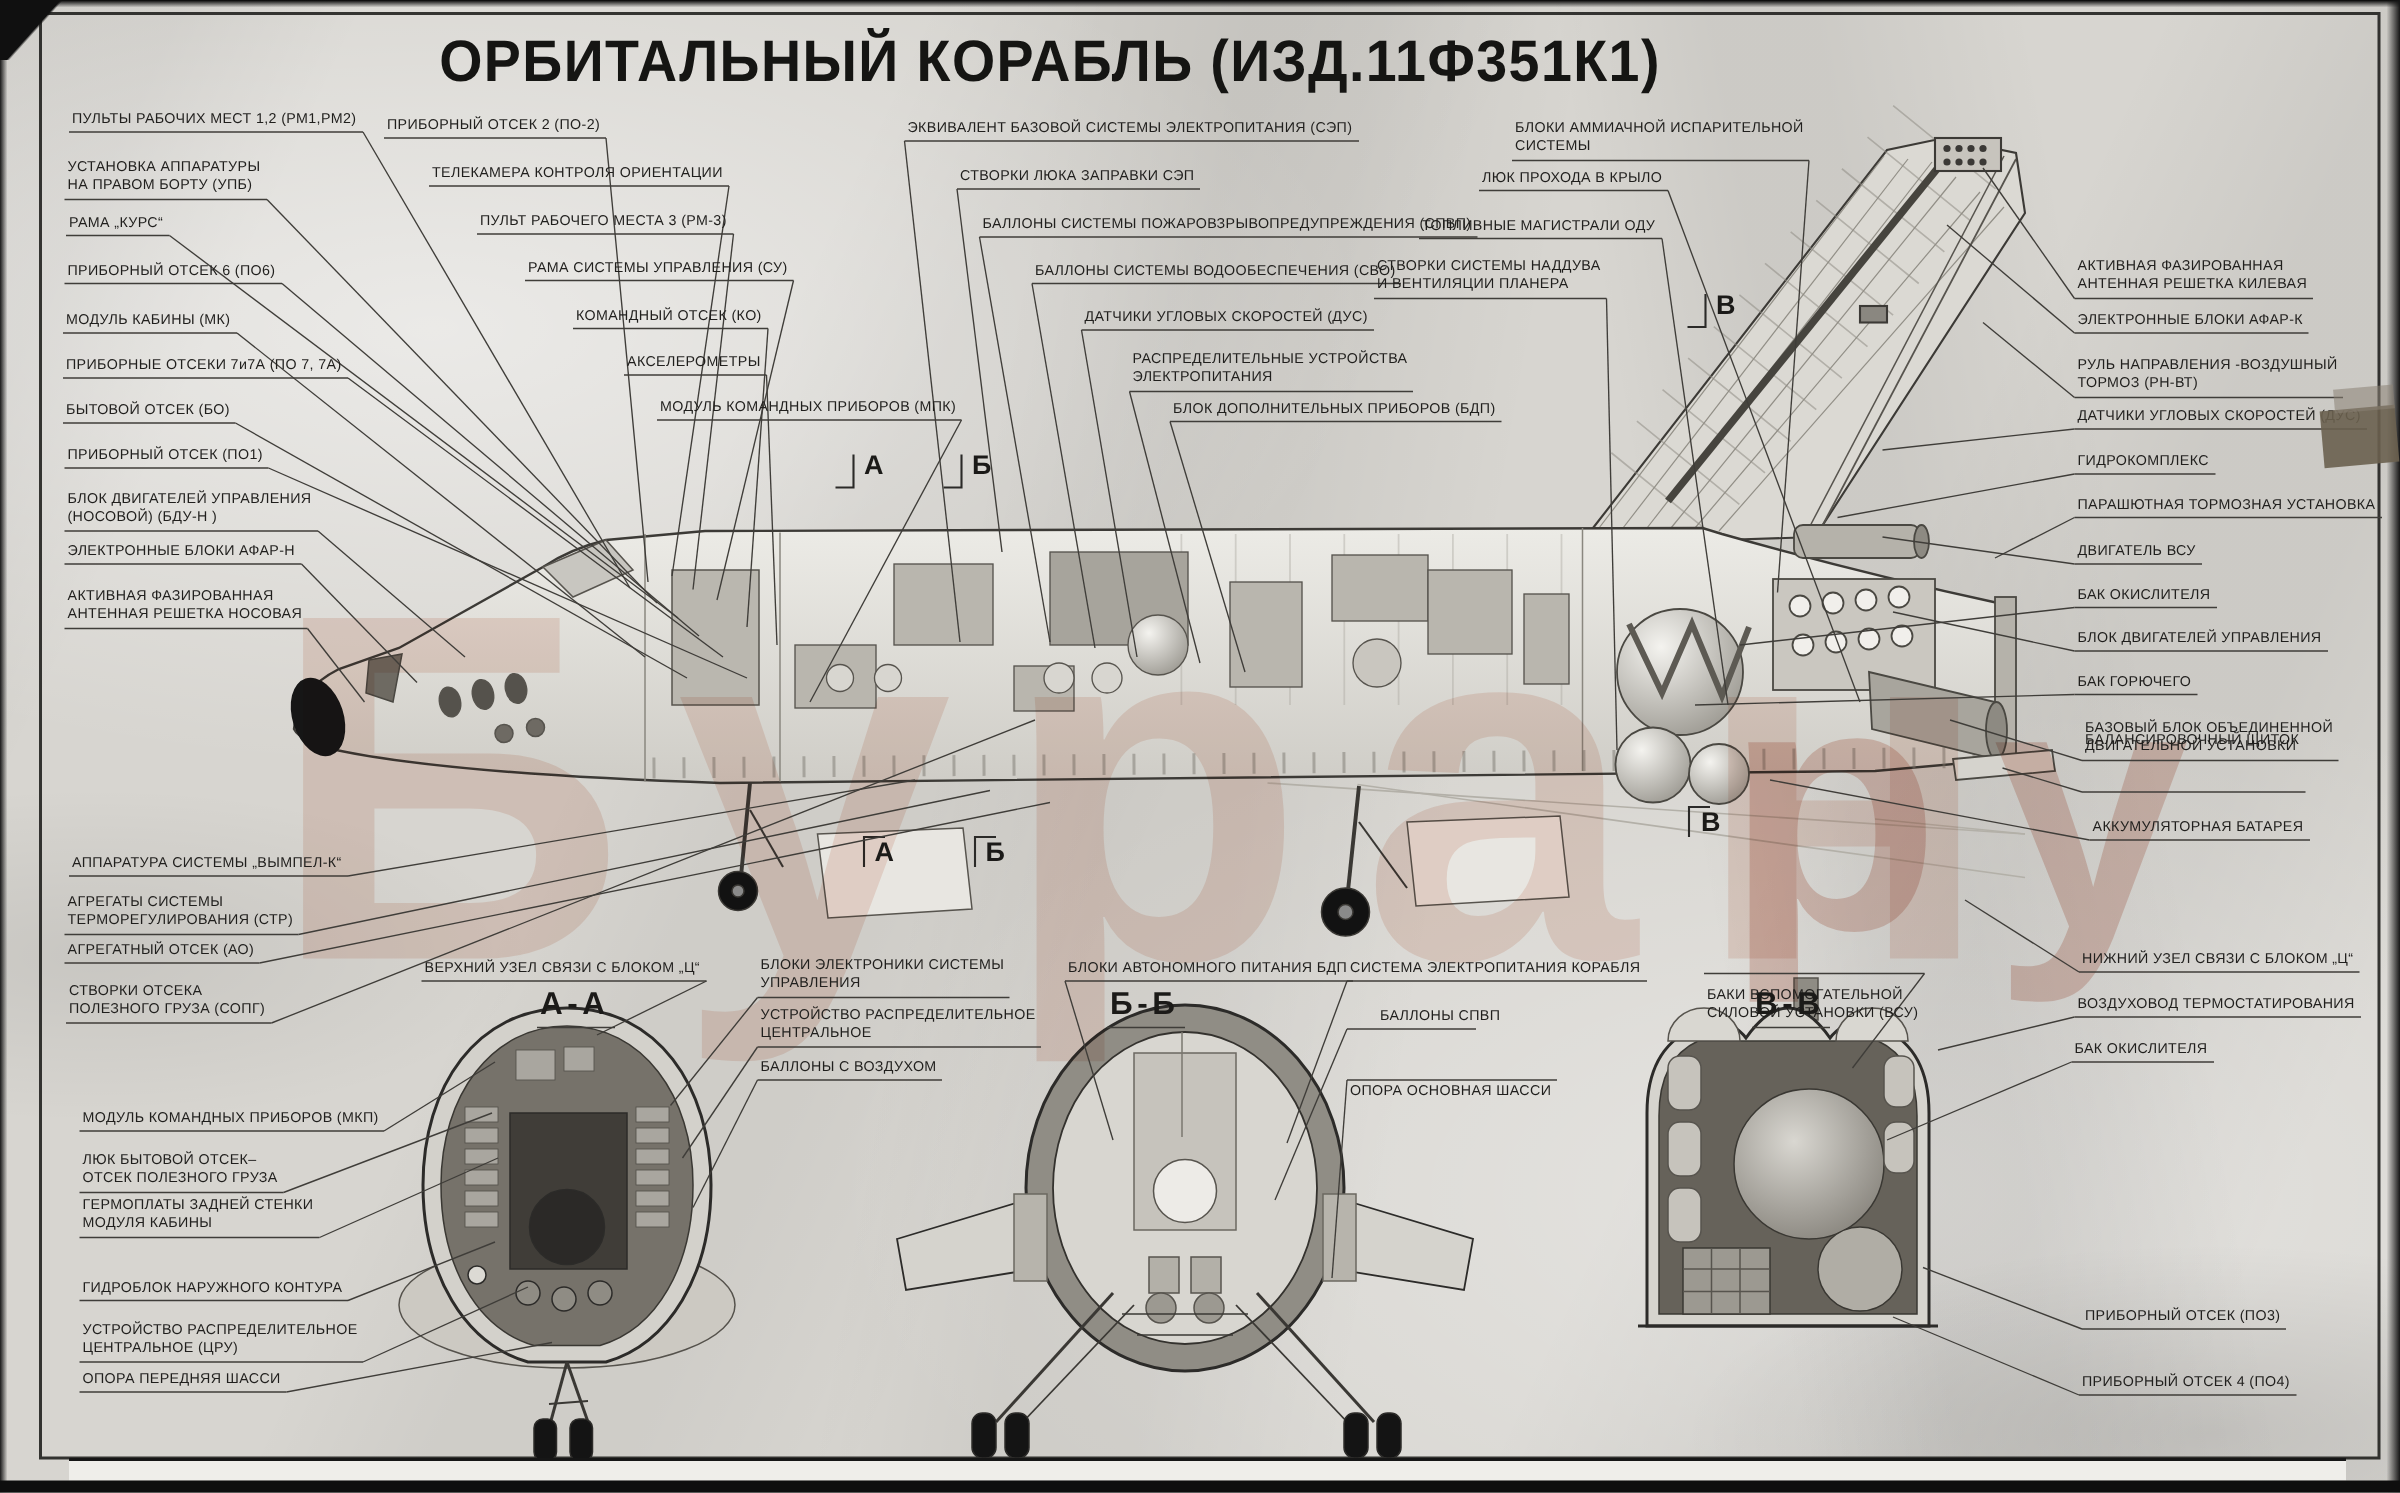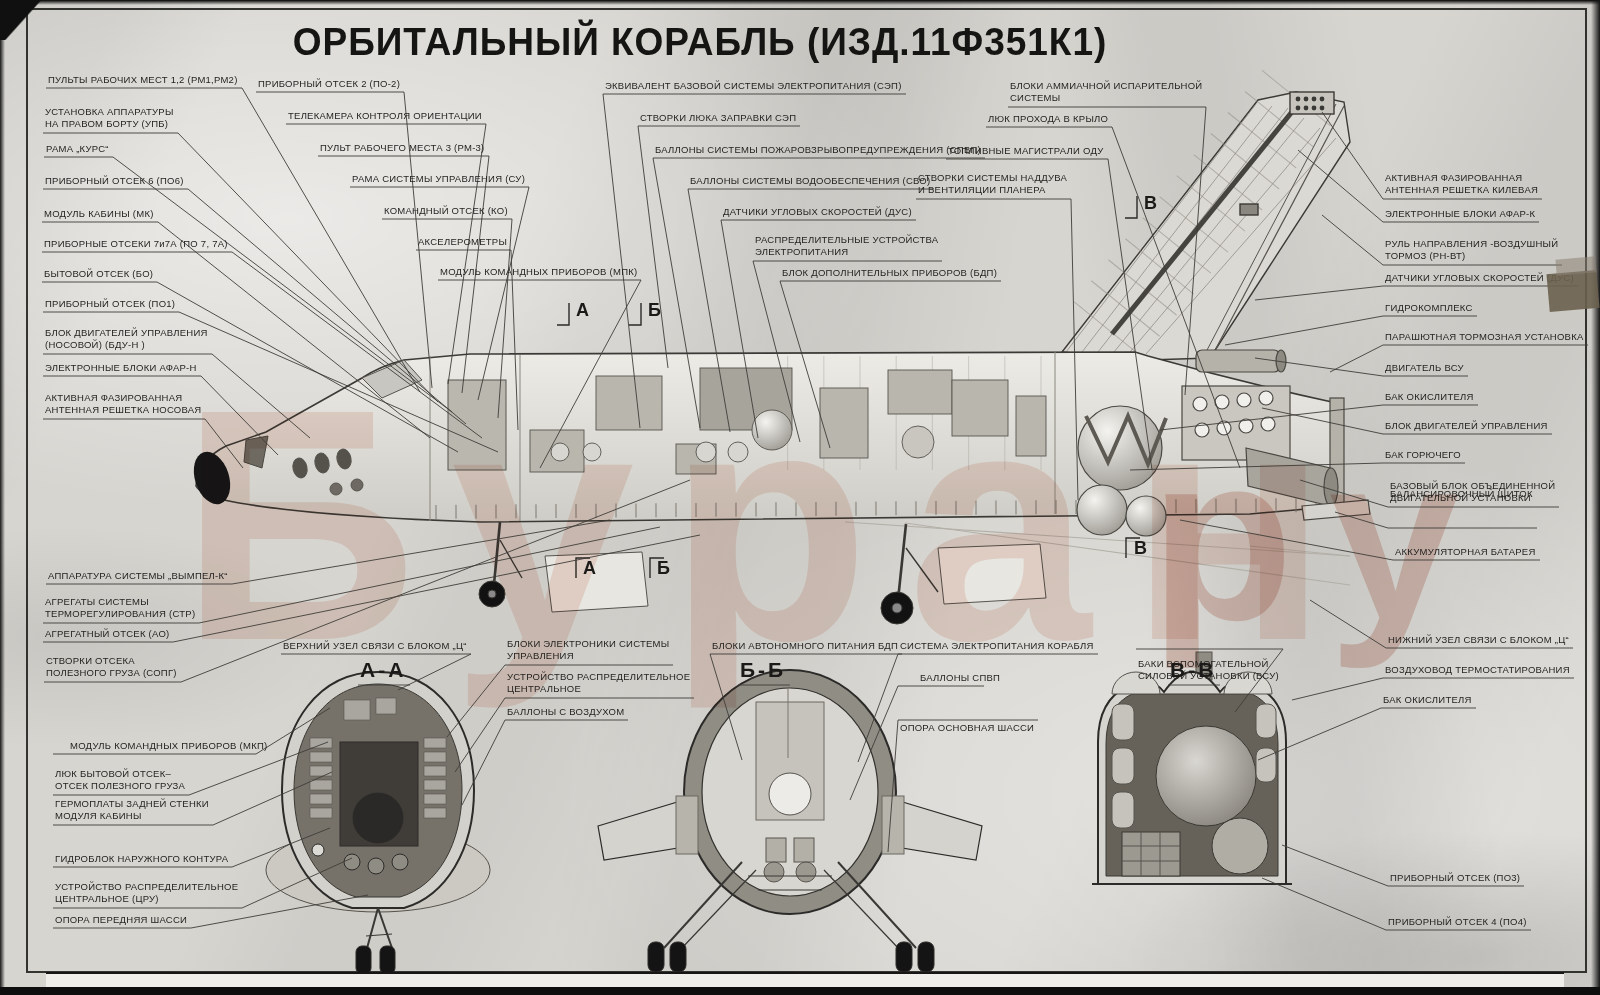--- a/index.html
+++ b/index.html
@@ -436,21 +436,21 @@
 (НОСОВОЙ) (БДУ-Н )</div>
       <div class="callout" style="left: 45px; top: 362px;">ЭЛЕКТРОННЫЕ БЛОКИ АФАР-Н</div>
       <div class="callout" style="left: 45px; top: 392px;">АКТИВНАЯ ФАЗИРОВАННАЯ
 АНТЕННАЯ РЕШЕТКА НОСОВАЯ</div>
       <div class="callout" style="left: 48px; top: 570px;">АППАРАТУРА СИСТЕМЫ „ВЫМПЕЛ-К“</div>
       <div class="callout" style="left: 45px; top: 596px;">АГРЕГАТЫ СИСТЕМЫ
 ТЕРМОРЕГУЛИРОВАНИЯ (СТР)</div>
       <div class="callout" style="left: 45px; top: 628px;">АГРЕГАТНЫЙ ОТСЕК (АО)</div>
       <div class="callout" style="left: 46px; top: 655px;">СТВОРКИ ОТСЕКА
 ПОЛЕЗНОГО ГРУЗА (СОПГ)</div>
-      <div class="callout" style="left: 70px; top: 740px;">МОДУЛЬ КОМАНДНЫХ ПРИБОРОВ (МКП)</div>
+      <div class="callout" style="left: 55px; top: 740px;">МОДУЛЬ КОМАНДНЫХ ПРИБОРОВ (МКП)</div>
       <div class="callout" style="left: 55px; top: 768px;">ЛЮК БЫТОВОЙ ОТСЕК–
 ОТСЕК ПОЛЕЗНОГО ГРУЗА</div>
       <div class="callout" style="left: 55px; top: 798px;">ГЕРМОПЛАТЫ ЗАДНЕЙ СТЕНКИ
 МОДУЛЯ КАБИНЫ</div>
       <div class="callout" style="left: 55px; top: 853px;">ГИДРОБЛОК НАРУЖНОГО КОНТУРА</div>
       <div class="callout" style="left: 55px; top: 881px;">УСТРОЙСТВО РАСПРЕДЕЛИТЕЛЬНОЕ
 ЦЕНТРАЛЬНОЕ (ЦРУ)</div>
       <div class="callout" style="left: 55px; top: 914px;">ОПОРА ПЕРЕДНЯЯ ШАССИ</div>
       <div class="callout" style="left: 258px; top: 78px;">ПРИБОРНЫЙ ОТСЕК 2 (ПО-2)</div>
       <div class="callout" style="left: 288px; top: 110px;">ТЕЛЕКАМЕРА КОНТРОЛЯ ОРИЕНТАЦИИ</div>

